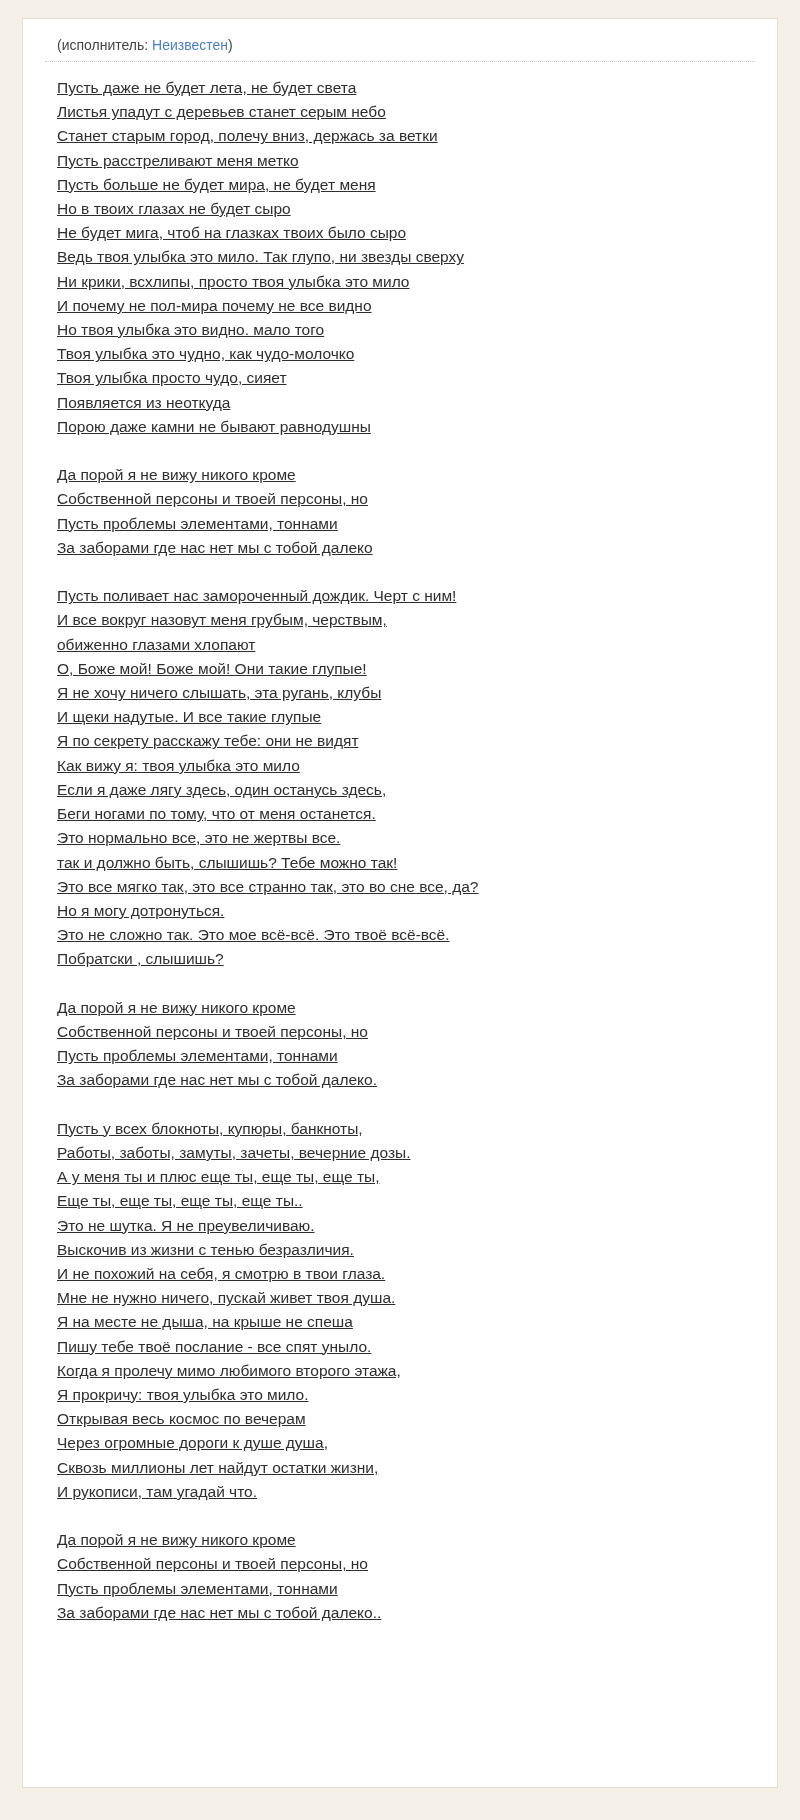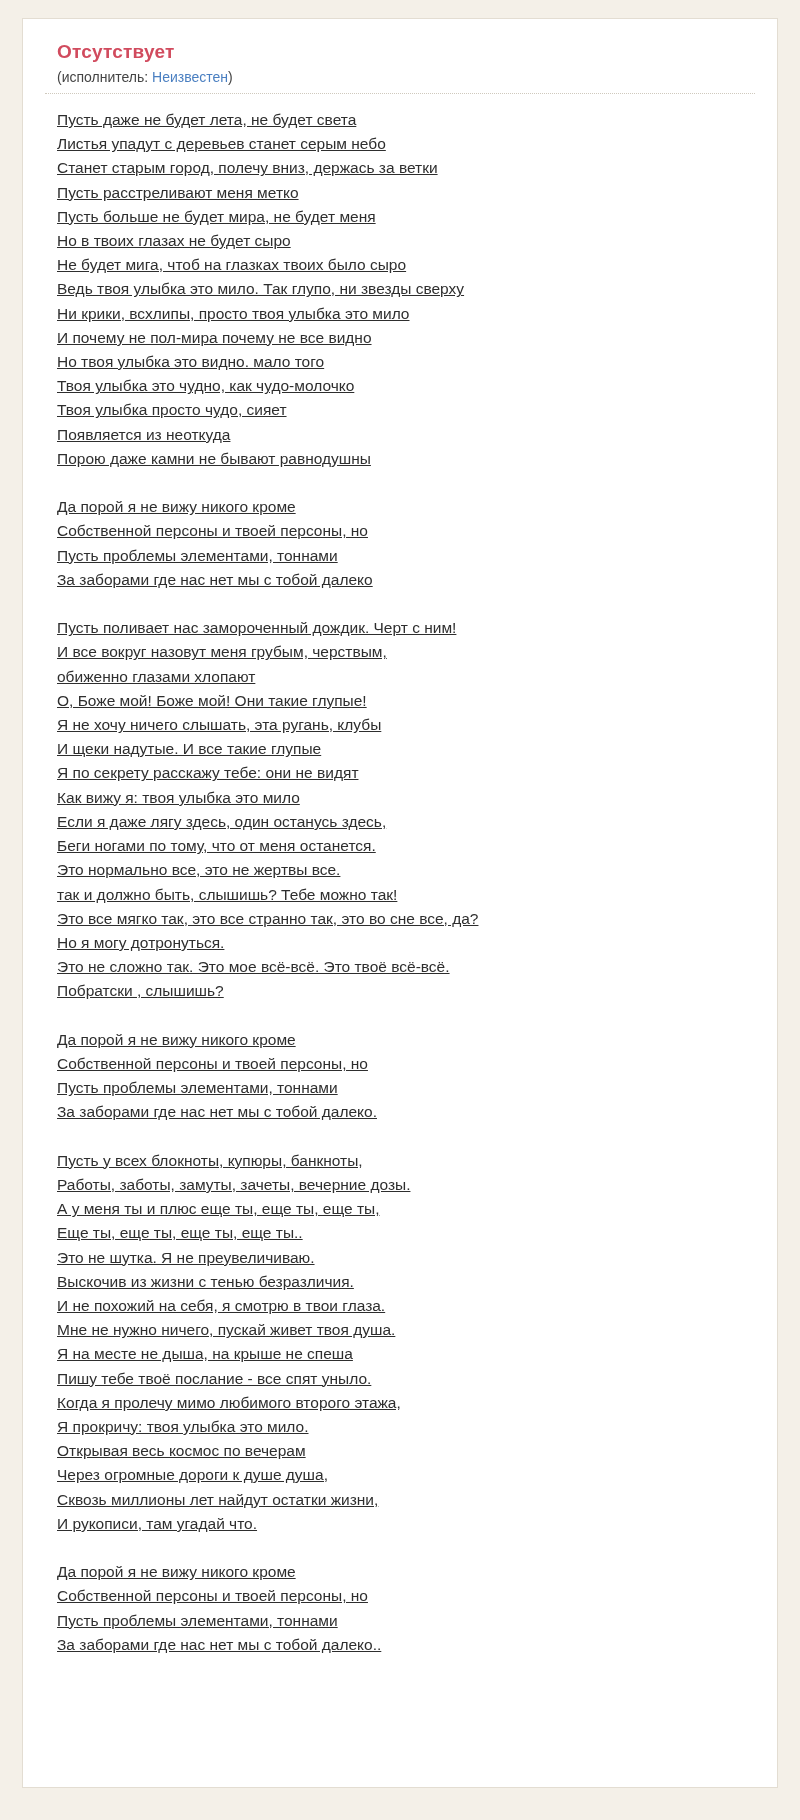--- a/index.html
+++ b/index.html
@@ -56,21 +56,20 @@
     word-wrap: break-word;
     text-decoration: underline;
   }
 </style>
 </head>
 <body>
 
 <div class="page">
   <div class="card">
 
-    <h1 class="song-title">Отсутствует</h1>
 
     <div class="performer-line">
       <span>(исполнитель: </span><a class="performer-link" href="#">Неизвестен</a><span>)</span>
     </div>
 
     <hr class="divider">
 
     <div class="lyrics">Пусть даже не будет лета, не будет света
 Листья упадут с деревьев станет серым небо
 Станет старым город, полечу вниз, держась за ветки

